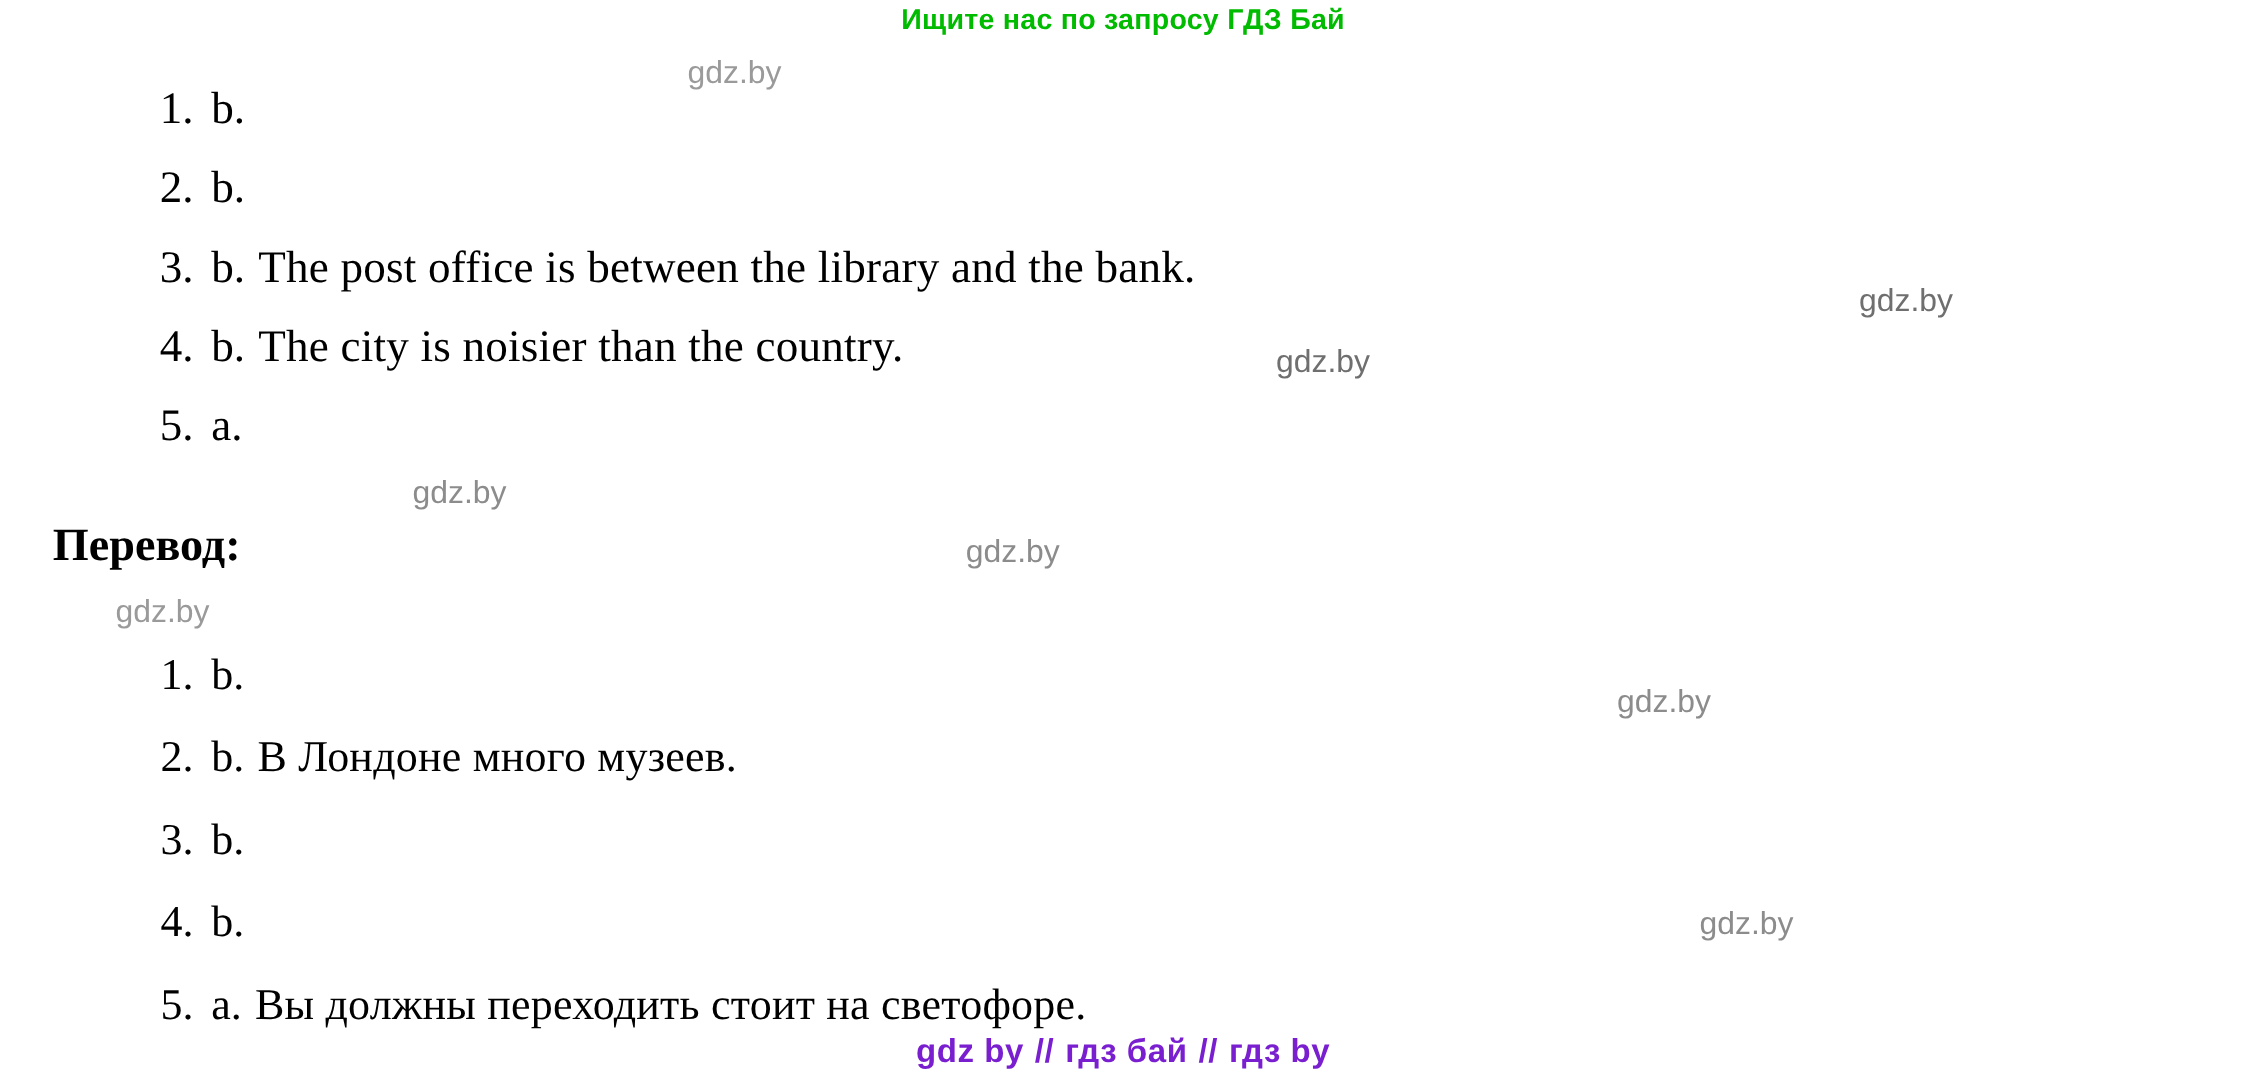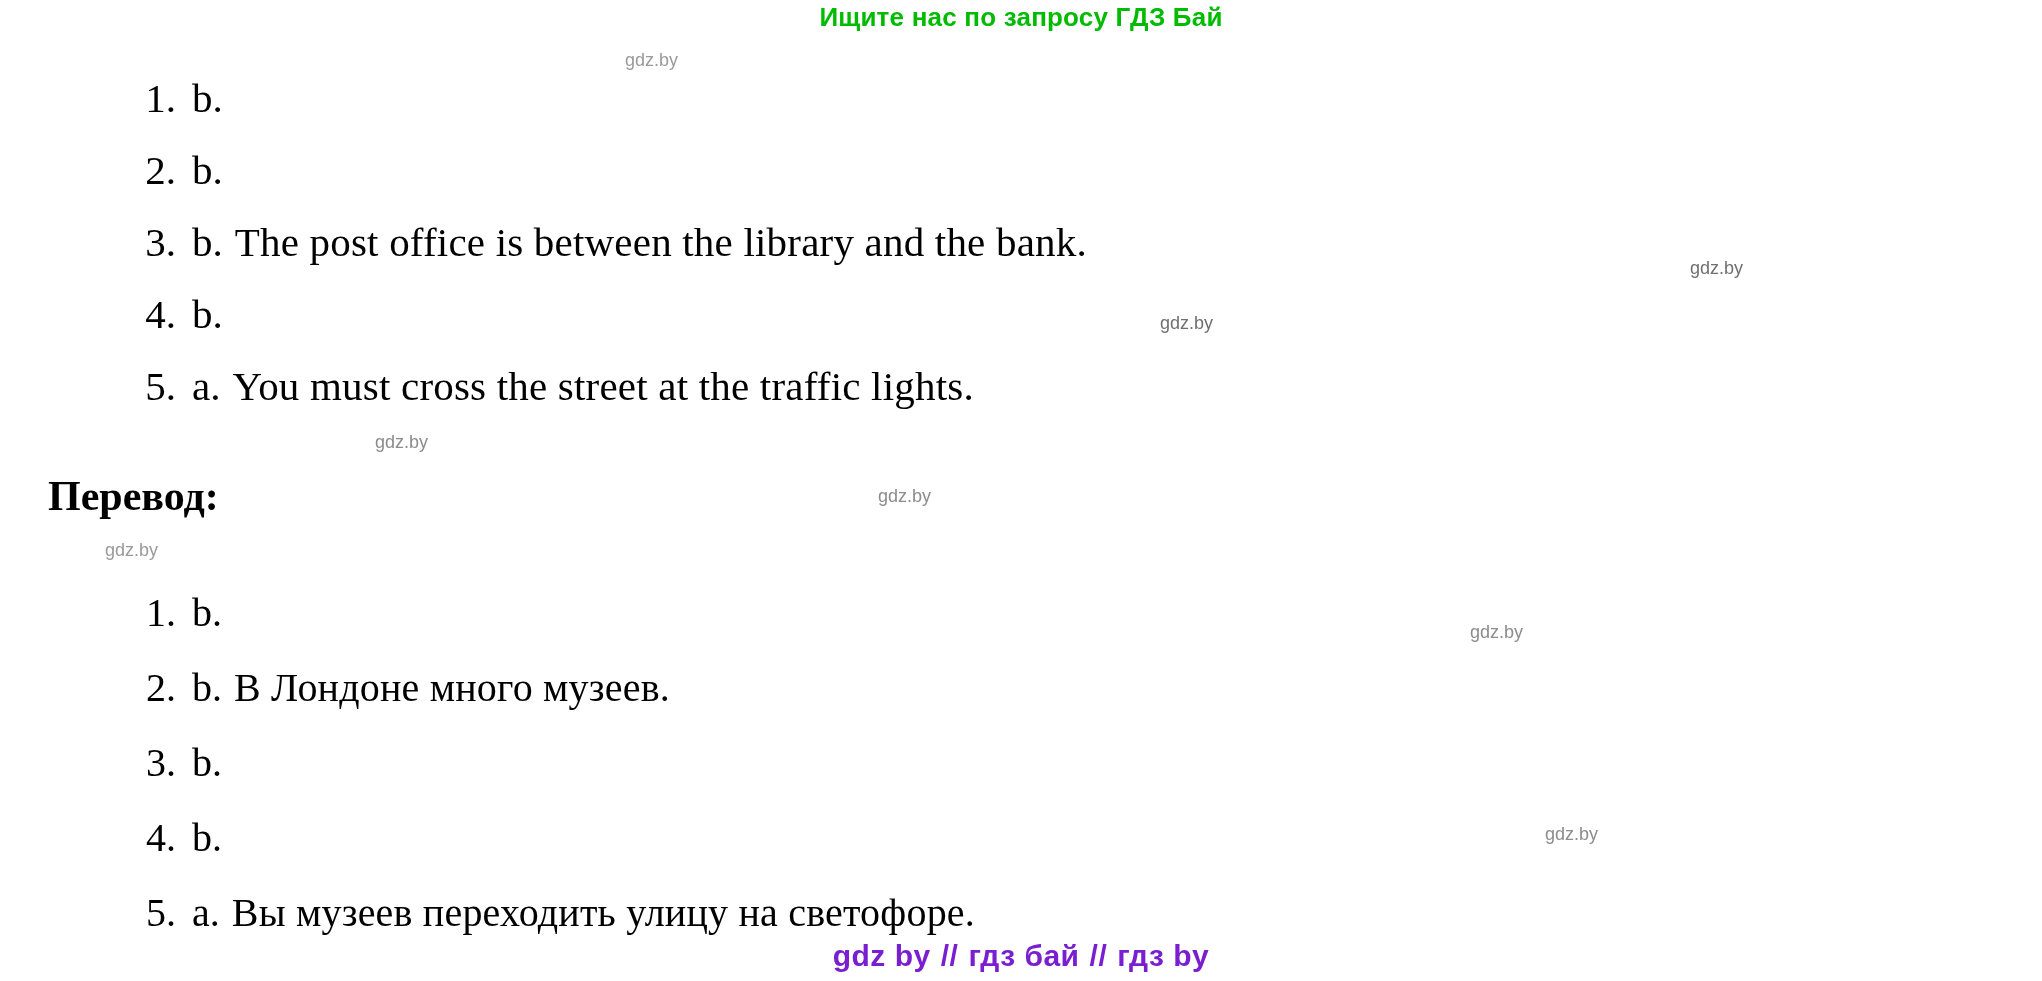--- a/index.html
+++ b/index.html
@@ -78,21 +78,21 @@
     left: 48px;
     top: 472px;
     font-size: 42px;
     font-weight: bold;
   }
 
   
   .wm {
     position: absolute;
     font-family: "Liberation Sans", sans-serif;
-    font-size: 18px;
+    font-size: 29px;
     color: #9a9a9a;
     white-space: nowrap;
   }
   .wm-dark { color: #8c8c8c; }
   .wm-strong { color: #6f6f6f; }
 
   
   .bottom-line {
     position: absolute;
     bottom: 8px;
@@ -128,25 +128,25 @@
       <span class="ans-letter">b.</span>
     </div>
     <div class="ans-row">
       <span class="ans-num">3.</span>
       <span class="ans-letter">b.</span>
       <span class="ans-text">The post office is between the library and the bank.</span>
     </div>
     <div class="ans-row">
       <span class="ans-num">4.</span>
       <span class="ans-letter">b.</span>
+      <span class="ans-text">The city is noisier than the country.</span>
     </div>
     <div class="ans-row">
       <span class="ans-num">5.</span>
       <span class="ans-letter">a.</span>
-      <span class="ans-text">You must cross the street at the traffic lights.</span>
     </div>
   </div>
 
   <div class="perevod">Перевод:</div>
 
   <div class="answers-ru">
     <div class="ans-row">
       <span class="ans-num">1.</span>
       <span class="ans-letter">b.</span>
     </div>
@@ -159,21 +159,21 @@
       <span class="ans-num">3.</span>
       <span class="ans-letter">b.</span>
     </div>
     <div class="ans-row">
       <span class="ans-num">4.</span>
       <span class="ans-letter">b.</span>
     </div>
     <div class="ans-row">
       <span class="ans-num">5.</span>
       <span class="ans-letter">a.</span>
-      <span class="ans-text">Вы музеев переходить улицу на светофоре.</span>
+      <span class="ans-text">Вы должны переходить стоит на светофоре.</span>
     </div>
   </div>
 
   <div class="wm" style="left:625px; top:50px;">gdz.by</div>
   <div class="wm wm-strong" style="left:1690px; top:258px;">gdz.by</div>
   <div class="wm wm-strong" style="left:1160px; top:313px;">gdz.by</div>
   <div class="wm wm-dark" style="left:375px; top:432px;">gdz.by</div>
   <div class="wm wm-dark" style="left:878px; top:486px;">gdz.by</div>
   <div class="wm" style="left:105px; top:540px;">gdz.by</div>
   <div class="wm wm-dark" style="left:1470px; top:622px;">gdz.by</div>

